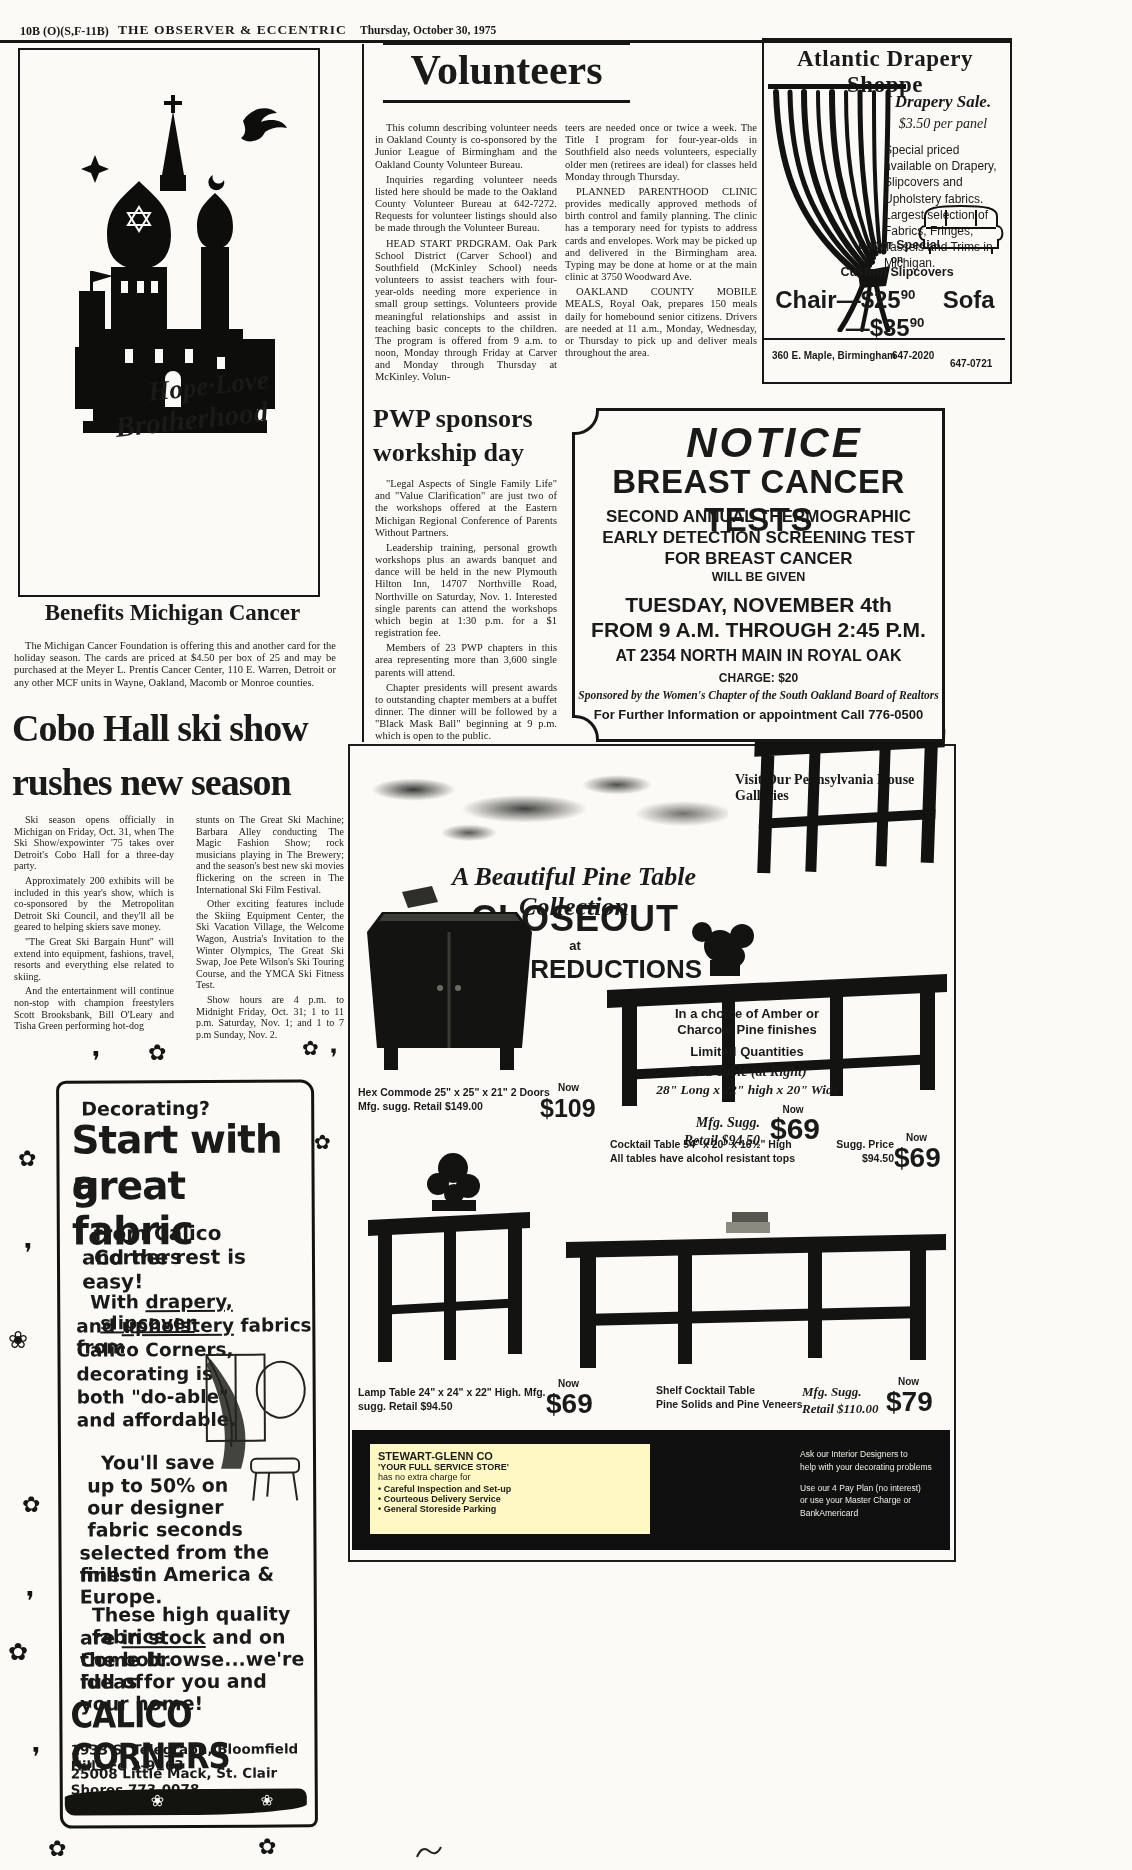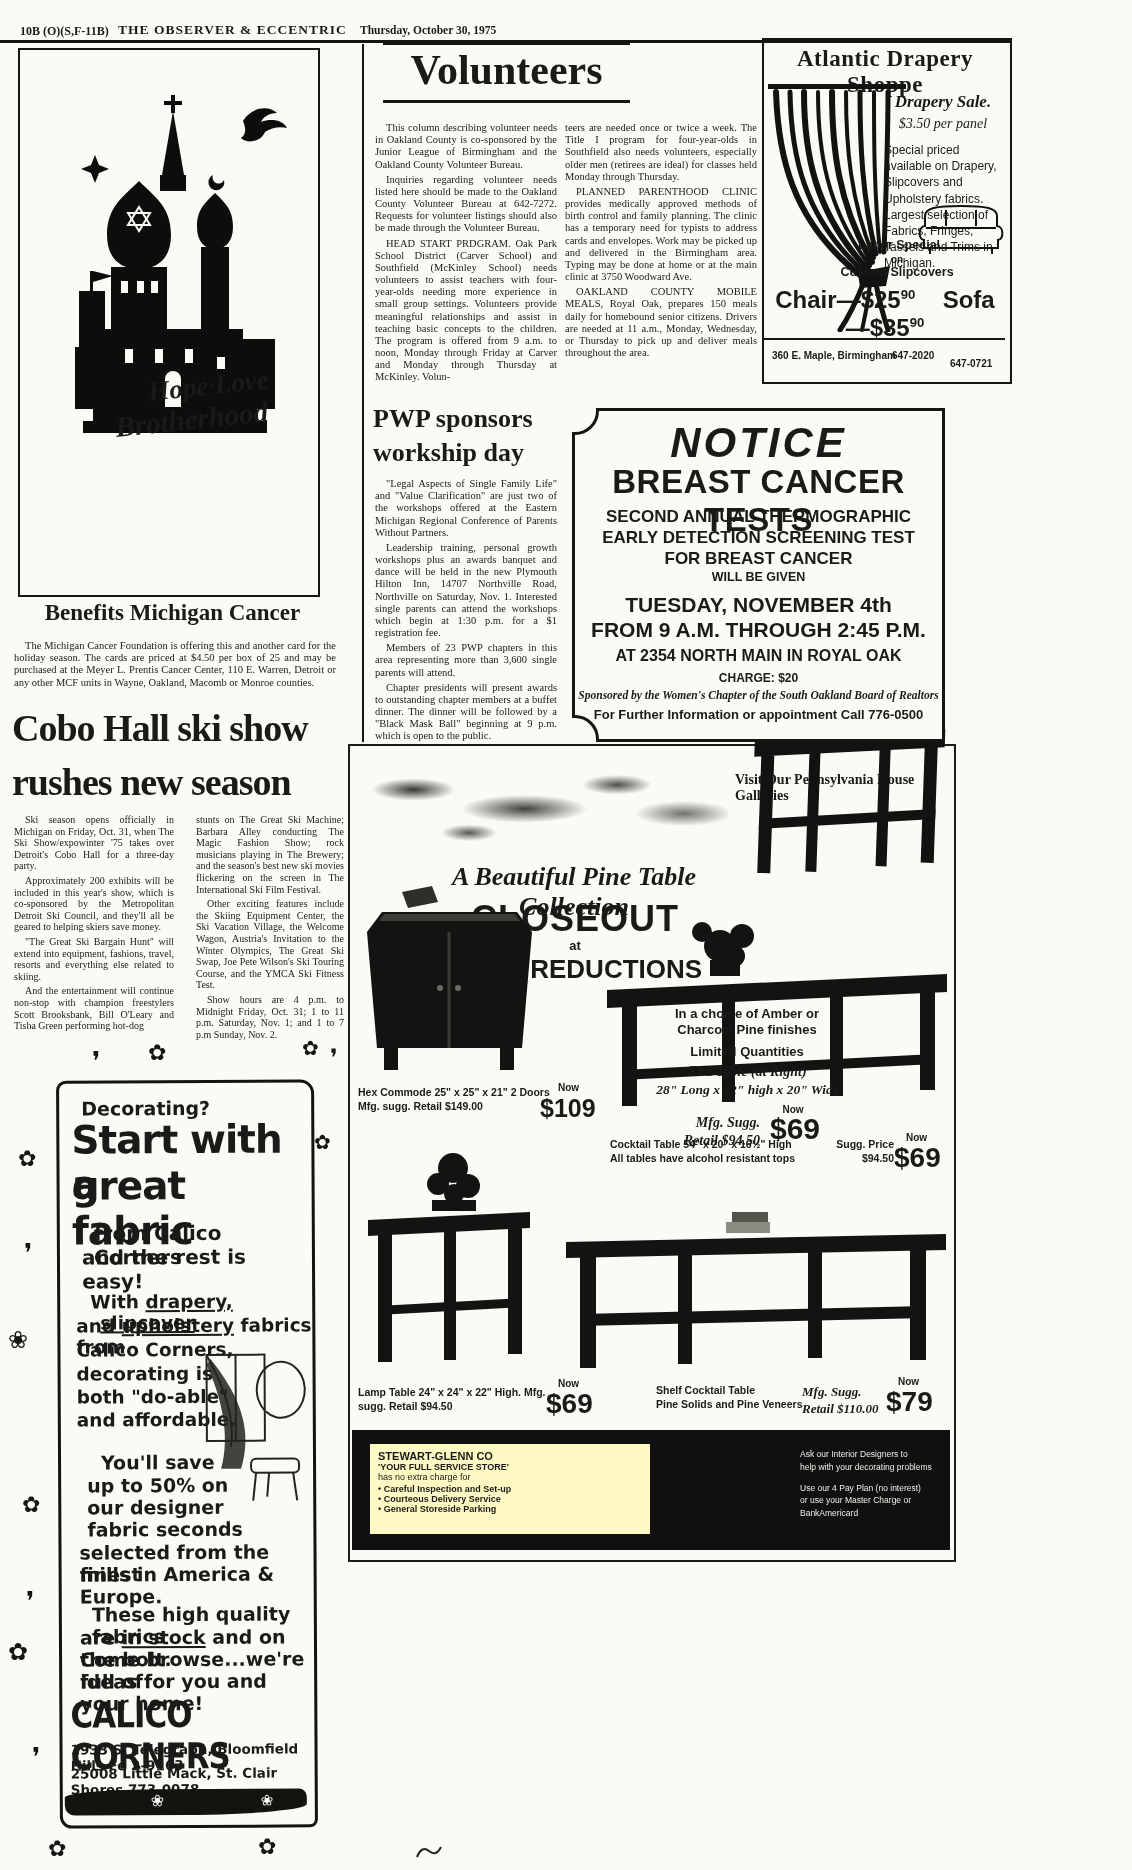--- a/index.html
+++ b/index.html
@@ -175,21 +175,21 @@
     </div>
     <div class="abs rule" style="left:0;top:298px;width:241px;height:2px;"></div>
     <div class="abs sans b" style="left:8px;top:310px;width:140px;font-size:10px;">360 E. Maple, Birmingham</div>
     <div class="abs sans b" style="left:128px;top:310px;width:55px;font-size:10px;">647-2020</div>
     <div class="abs sans b" style="left:186px;top:318px;width:55px;font-size:10px;">647-0721</div>
   </div>
 
   <div class="abs" style="left:572px;top:408px;width:367px;height:328px;border:3px solid #161614;background:#fbfaf6;z-index:5;">
     <div class="curl curl-tl"></div>
     <div class="curl curl-bl"></div>
-    <div class="abs sans b i ctr" style="left:0;top:8px;width:100%;font-size:42px;letter-spacing:3px;">NOTICE</div>
+    <div class="abs sans b i ctr" style="left:16px;top:8px;width:100%;font-size:42px;letter-spacing:3px;">NOTICE</div>
     <div class="abs sans b ctr" style="left:0;top:52px;width:100%;font-size:33px;letter-spacing:.5px;">BREAST CANCER TESTS</div>
     <div class="abs sans b ctr" style="left:0;top:96px;width:100%;font-size:17px;">SECOND ANNUAL THERMOGRAPHIC</div>
     <div class="abs sans b ctr" style="left:0;top:117px;width:100%;font-size:17px;">EARLY DETECTION SCREENING TEST</div>
     <div class="abs sans b ctr" style="left:0;top:138px;width:100%;font-size:17px;">FOR BREAST CANCER</div>
     <div class="abs sans b ctr" style="left:0;top:159px;width:100%;font-size:12.5px;">WILL BE GIVEN</div>
     <div class="abs sans b ctr" style="left:0;top:182px;width:100%;font-size:21px;">TUESDAY, NOVEMBER 4th</div>
     <div class="abs sans b ctr" style="left:0;top:207px;width:100%;font-size:21px;">FROM 9 A.M. THROUGH 2:45 P.M.</div>
     <div class="abs sans b ctr" style="left:0;top:236px;width:100%;font-size:16px;">AT 2354 NORTH MAIN IN ROYAL OAK</div>
     <div class="abs sans b ctr" style="left:0;top:260px;width:100%;font-size:12px;">CHARGE: $20</div>
     <div class="abs i b ctr" style="left:0;top:278px;width:100%;font-size:11.5px;">Sponsored by the Women's Chapter of the South Oakland Board of Realtors</div>

